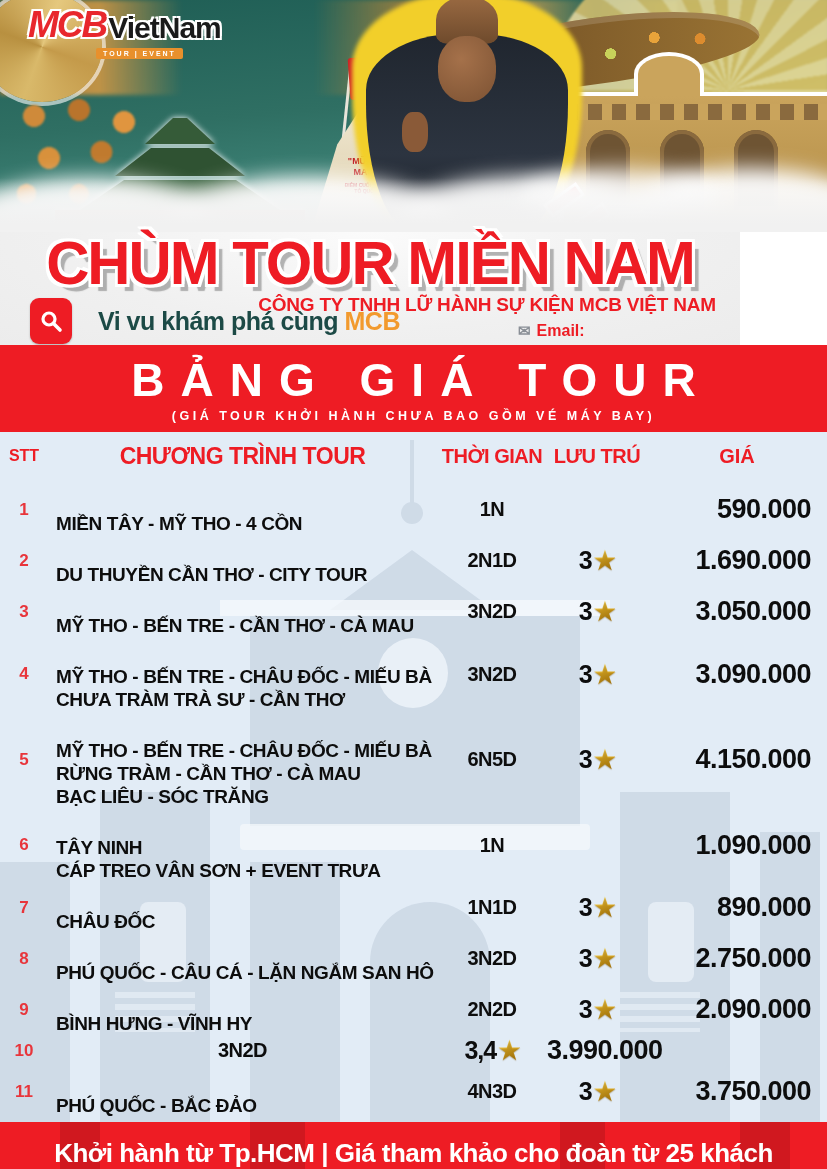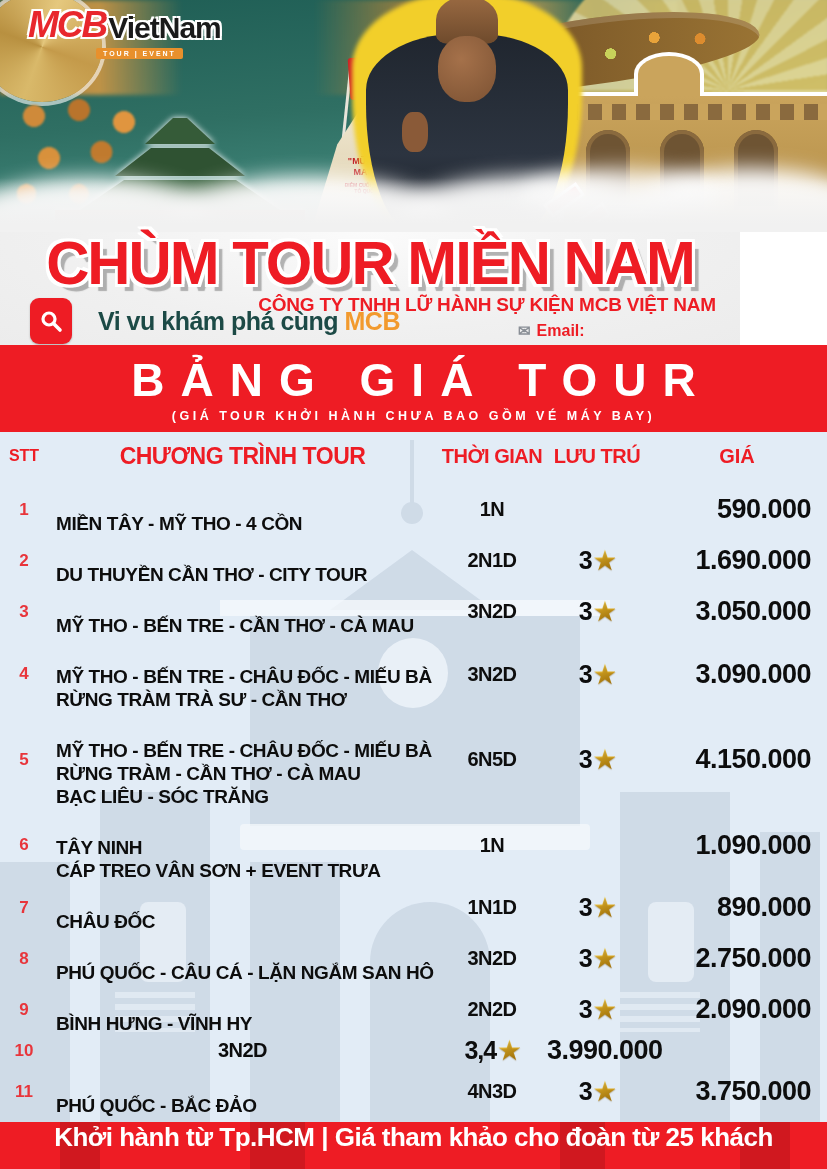--- a/index.html
+++ b/index.html
@@ -114,21 +114,21 @@
   .rows{position:relative;z-index:2;display:flex;flex-direction:column;justify-content:space-between;height:636px;padding:4px 0 14px 0;}
   .trow{display:grid;grid-template-columns:48px 1fr 110px 100px 180px;align-items:center;}
   .stt{color:#e8353b;font-weight:900;font-size:17px;text-align:center;}
   .tname{color:var(--ink);font-weight:900;font-size:19px;line-height:23px;letter-spacing:-0.4px;padding-left:8px;margin-top:28px;}
   .tdur{color:var(--ink);font-weight:900;font-size:20px;text-align:center;letter-spacing:-0.5px;}
   .tstars{display:flex;align-items:center;justify-content:center;gap:2px;color:var(--ink);font-weight:900;font-size:25px;letter-spacing:-1px;}
   .staricon{font-size:25px;line-height:1;background:linear-gradient(160deg,#f9e27a 10%,#e8b62a 45%,#a8770e 90%);-webkit-background-clip:text;background-clip:text;color:transparent;text-shadow:0 1px 1px rgba(120,80,0,.35);}
   .tprice{color:var(--ink);font-weight:900;font-size:27px;text-align:right;padding-right:16px;letter-spacing:-0.5px;}
 
   
-  .footer{position:relative;width:827px;height:47px;background:var(--red);display:flex;align-items:flex-start;justify-content:center;overflow:hidden;}
+  .footer{position:relative;width:827px;height:47px;background:var(--red);display:flex;align-items:flex-end;justify-content:center;overflow:hidden;}
   .footer .stripe{position:absolute;top:0;height:100%;background:rgba(120,10,14,.25);}
   .footer .txt{position:relative;color:#fff;font-weight:900;font-size:26px;letter-spacing:-0.5px;z-index:2;}
 </style>
 </head>
 <body>
 
 <div class="poster">
 
   <div class="collage">
     <div class="fruitband"></div>
@@ -293,21 +293,21 @@
           <span>3</span>
           <span class="staricon">★</span>
         </div>
         <div class="tprice">3.050.000</div>
       </div>
 
       <div class="trow">
         <div class="stt">4</div>
         <div class="tname">
             <div>MỸ THO - BẾN TRE - CHÂU ĐỐC - MIẾU BÀ</div>
-            <div>RỪNG TRÀM TRÀ SƯ - CẦN THƠ</div>
+            <div>CHƯA TRÀM TRÀ SƯ - CẦN THƠ</div>
           </div>
         <div class="tdur">3N2D</div>
         <div class="tstars">
           <span>3</span>
           <span class="staricon">★</span>
         </div>
         <div class="tprice">3.090.000</div>
       </div>
 
       <div class="trow">

